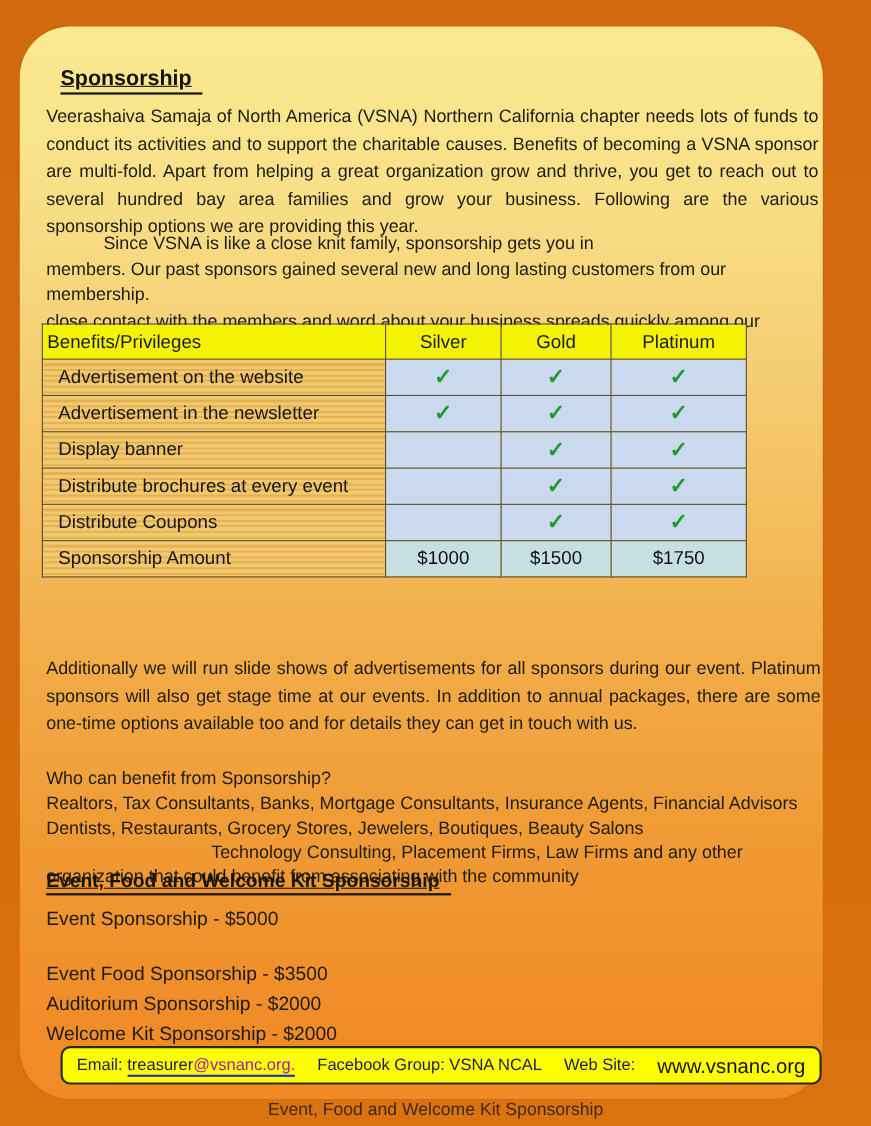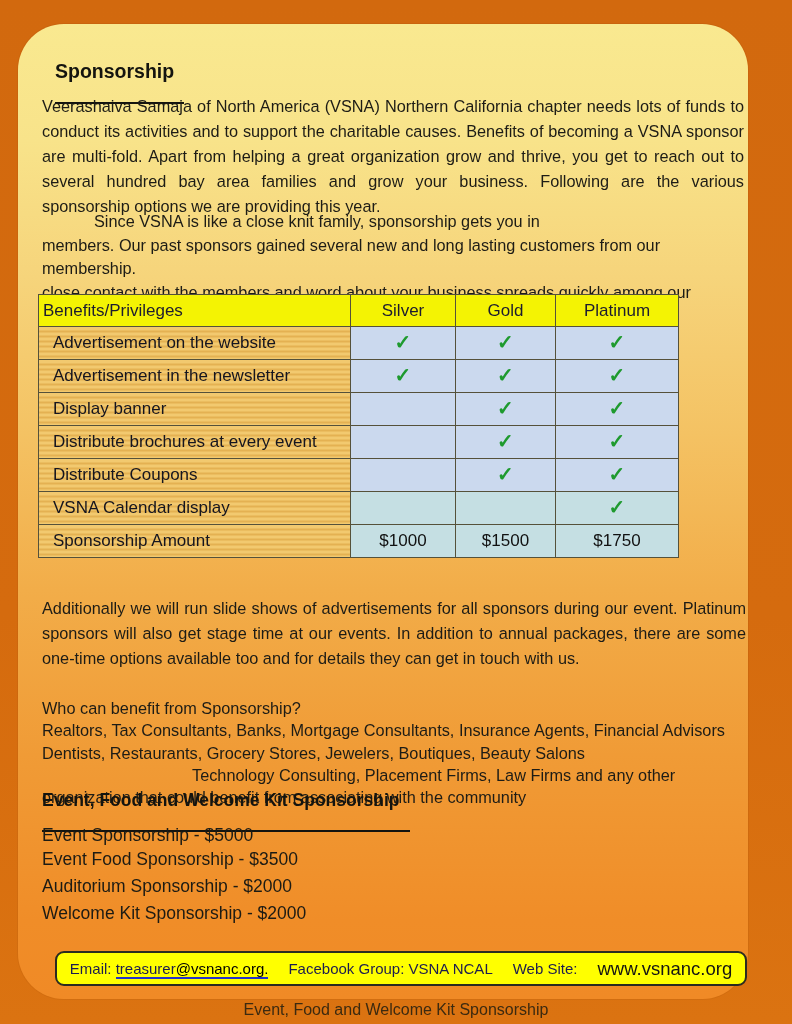--- a/index.html
+++ b/index.html
@@ -12,21 +12,21 @@
   .card{
     position:absolute;left:18px;top:24px;width:730px;height:975px;
     border-radius:46px;
     background:linear-gradient(180deg,#F9E990 0%,#F8E38A 12%,#F6D47B 26%,#F4C263 42%,#F2AD49 58%,#F09B36 75%,#F08D28 92%,#F08A26 100%);
     box-shadow:0 0 0 1px rgba(0,0,0,0.04);
   }
   .abs{position:absolute;}
   .title{
     left:37px;top:36px;font-size:19.5px;font-weight:bold;color:#14140f;
   }
-  .u{border-bottom:2.5px solid #14140f;padding-right:10px;padding-bottom:19px;display:inline-block;}
+  .u{border-bottom:2.5px solid #14140f;padding-right:10px;padding-bottom:1px;display:inline-block;text-decoration:underline;}
   .bodytext{color:#1d1c16;font-size:16.3px;line-height:25px;}
   .p1{left:24px;top:70px;width:702px;text-align:justify;}
   .p2{left:24px;top:186px;width:712px;line-height:23.5px;}
   .p2 div:first-child{padding-left:52px;}
   .benefits{left:20px;top:270px;border-collapse:collapse;table-layout:fixed;}
   .benefits th,.benefits td{
     border:1px solid #55513a;overflow:hidden;white-space:nowrap;
   }
   .benefits th{
     background:#F4F303;height:29px;font-weight:normal;font-size:17px;color:#1c1c30;
@@ -41,29 +41,29 @@
   .benefits td.val.teal{background:#C5DFE3;}
   .check{color:#1E9A2E;font-weight:bold;font-size:20px;line-height:1;}
   .p3{left:24px;top:572px;width:704px;text-align:justify;}
   .who{left:24px;top:641px;width:714px;line-height:22.3px;font-size:16.3px;color:#1d1c16;margin-top:32px;}
   .h2{
     left:24px;top:766px;font-size:17.5px;font-weight:bold;color:#14140f;
   }
   .h2 .u{border-bottom-width:2.5px;}
   .pricelist{left:24px;top:801px;width:500px;font-size:17.5px;color:#1c1b14;}
   .pricelist div{margin-bottom:7px;height:20px;line-height:20px;}
-  .pricelist div:first-child{margin-bottom:4px;}
+  .pricelist div:first-child{margin-bottom:30px;}
   .bar{
     left:37px;top:927px;width:688px;height:31px;
     background:#FFFF00;border:2px solid #2b2b20;border-radius:9px;
     display:flex;align-items:center;justify-content:center;gap:20px;
     font-size:15px;color:#1c1c50;white-space:nowrap;
   }
   .email-link{border-bottom:2px solid #2433c8;cursor:pointer;}
-  .email-domain{color:#000000;}
+  .email-domain{color:#a21caf;}
   .web-url{font-size:18.5px;color:#141414;}
   .caption{
     position:absolute;left:0;top:1001px;width:792px;text-align:center;
     font-size:16px;color:#3c2a10;
   }
 </style>
 </head>
 <body>
 
 <div class="card">
@@ -118,26 +118,20 @@
           <td class="val"><span class="check">✓</span></td>
           <td class="val"><span class="check">✓</span></td>
         </tr>
         <tr>
           <td class="lbl">Distribute Coupons</td>
           <td class="val"></td>
           <td class="val"><span class="check">✓</span></td>
           <td class="val"><span class="check">✓</span></td>
         </tr>
         <tr>
-          <td class="lbl">VSNA Calendar display</td>
-          <td class="val teal"></td>
-          <td class="val teal"></td>
-          <td class="val teal"><span class="check">✓</span></td>
-        </tr>
-        <tr>
           <td class="lbl">Sponsorship Amount</td>
           <td class="val teal">$1000</td>
           <td class="val teal">$1500</td>
           <td class="val teal">$1750</td>
         </tr>
       </tbody>
   </table>
 
   <div class="abs bodytext p3">Additionally we will run slide shows of advertisements for all sponsors during our event. Platinum sponsors will also get stage time at our events. In addition to annual packages, there are some one-time options available too and for  details they can get in touch with us.</div>
 

